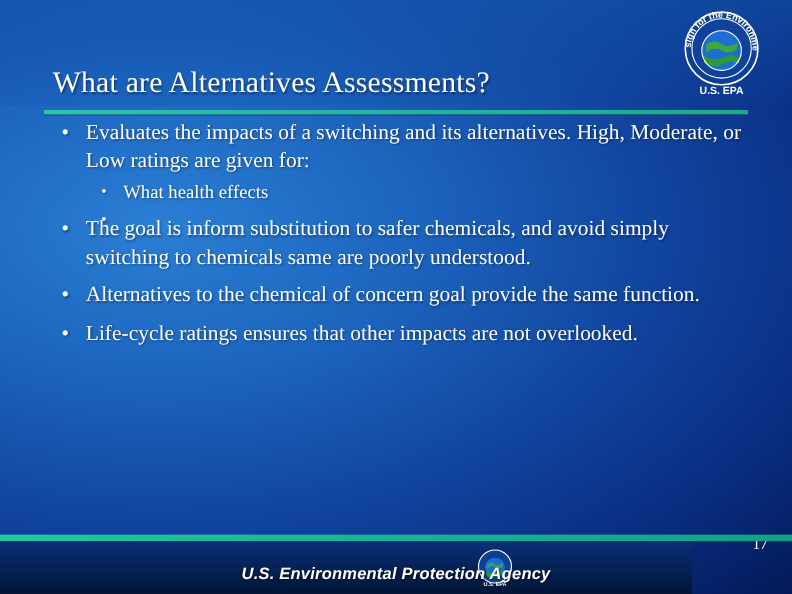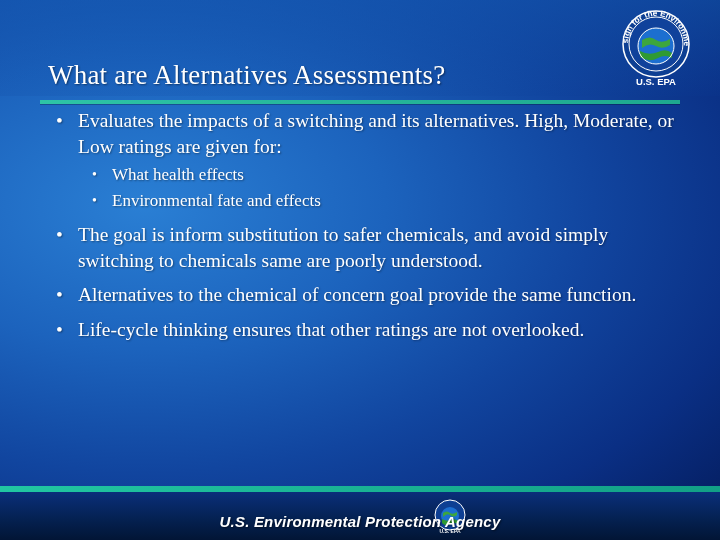--- a/index.html
+++ b/index.html
@@ -108,23 +108,24 @@
     left: 0;
     bottom: 48px;
     width: 720px;
     height: 6px;
     background: linear-gradient(90deg, #21c7a2 0%, #19b394 50%, #12a086 100%);
   }
   .footer-bar {
     position: absolute;
     left: 0;
     bottom: 0;
-    width: 720px;
+    width: 584px;
     height: 48px;
     background: linear-gradient(180deg, #0a2f7a 0%, #04204f 60%, #021535 100%);
+    padding-left: 45px;
   }
   .footer-text {
     position: absolute;
     left: 0;
     bottom: 10px;
     width: 720px;
     text-align: center;
     color: #ffffff;
     font-family: "Liberation Sans", sans-serif;
     font-weight: bold;
@@ -184,38 +185,37 @@
       <li>
         <span class="b1">•</span>
         <span>Evaluates the impacts of a switching and its alternatives. High, Moderate, or Low ratings are given for:</span>
         <ul class="lvl2">
           <li>
             <span class="b2">•</span>
             <span>What health effects</span>
           </li>
           <li>
             <span class="b2">•</span>
-            <span>Environmental fate and effects</span>
           </li>
         </ul>
       </li>
 
       <li class="spaced">
         <span class="b1">•</span>
         <span>The goal is inform substitution to safer chemicals, and avoid simply switching to chemicals same are poorly understood.</span>
       </li>
 
       <li class="spaced">
         <span class="b1">•</span>
         <span>Alternatives to the chemical of concern goal provide the same function.</span>
       </li>
 
       <li class="spaced">
         <span class="b1">•</span>
-        <span>Life-cycle thinking ensures that other ratings are not overlooked.</span>
+        <span>Life-cycle ratings ensures that other impacts are not overlooked.</span>
       </li>
 
     </ul>
   </div>
 
   <div class="slide-number">17</div>
 
   <div class="footer-rule"></div>
   <div class="footer-bar">
     <div class="footer-logo-box">

